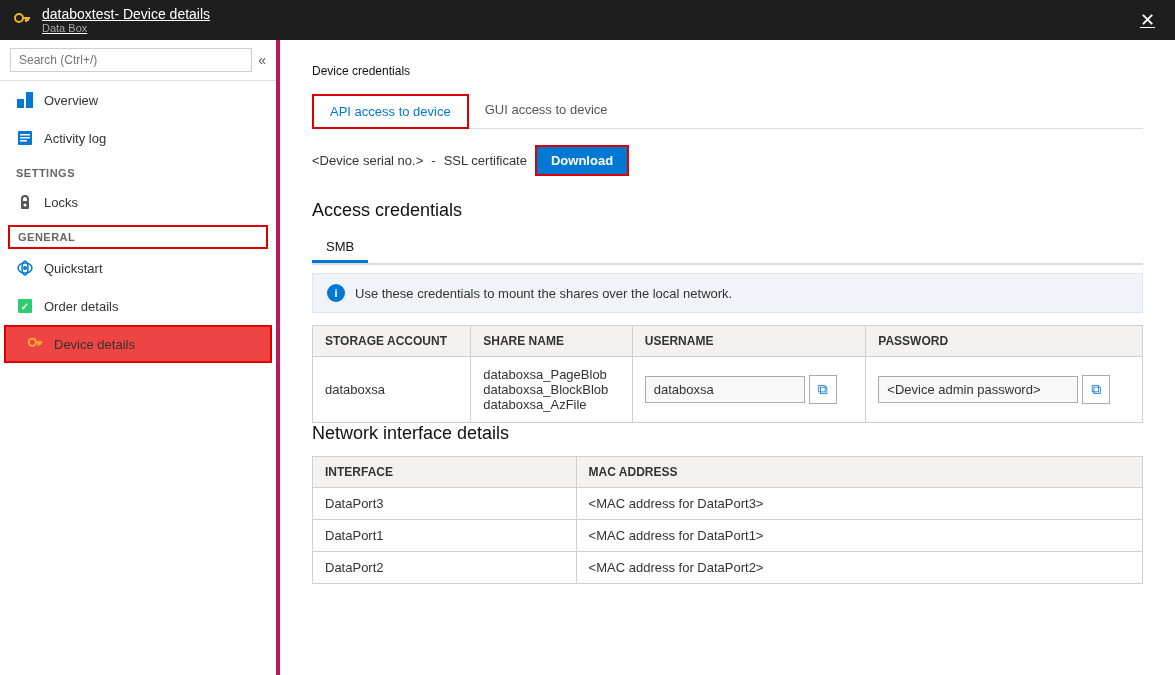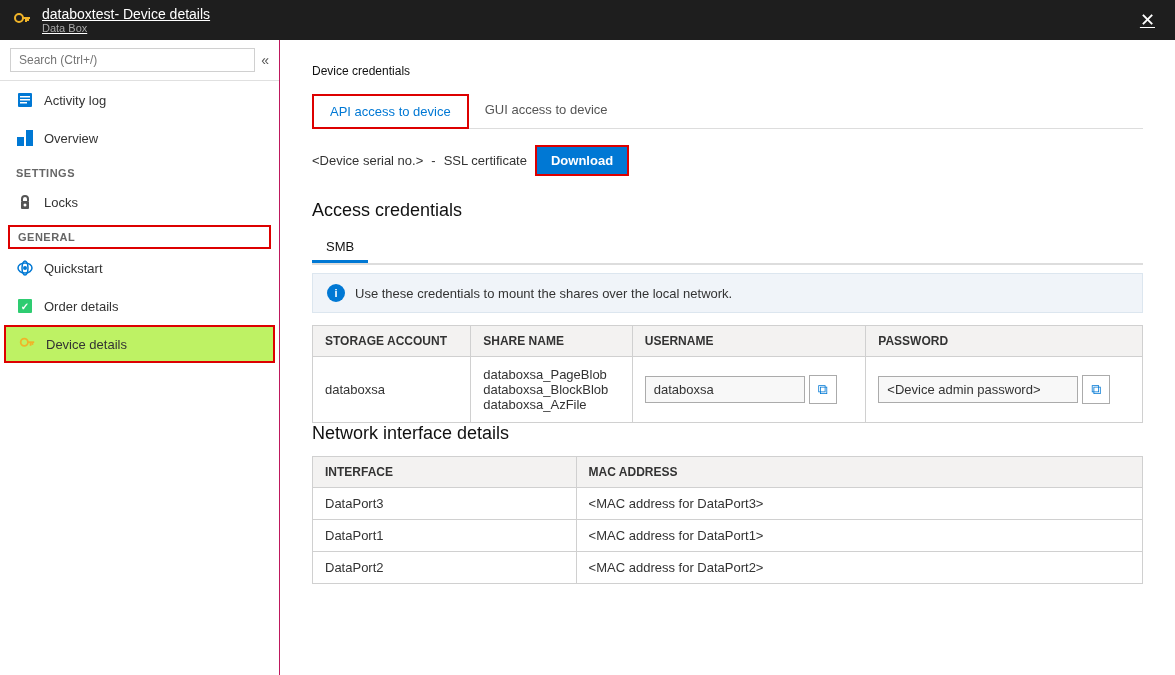--- a/index.html
+++ b/index.html
@@ -20,21 +20,21 @@
     .title-bar-left { display: flex; align-items: center; gap: 10px; }
     .close-btn { color: #fff; font-size: 18px; cursor: pointer; background: none; border: none; padding: 4px 8px; }
 
     
     .app-body { display: flex; flex: 1; overflow: hidden; }
 
     
     .sidebar {
       width: 280px;
       background: #fff;
-      border-right: 1px solid #be185d;
+      border-right: 4px solid #be185d;
       display: flex;
       flex-direction: column;
       flex-shrink: 0;
       overflow-y: auto;
     }
 
     .search-bar {
       display: flex;
       align-items: center;
       padding: 8px 10px;
@@ -68,24 +68,24 @@
       text-transform: uppercase;
       letter-spacing: 0.5px;
     }
     .section-label.highlighted {
       border: 2px solid #d00;
       margin: 4px 8px 0;
       padding: 4px 8px;
     }
 
     .nav-item.selected-active {
-      background: #bef264;
+      background: #ef4444;
       border: 2px solid #d00;
       margin: 0 4px;
-      padding: 8px 12px;
+      padding: 8px 20px;
     }
 
     
     .main-content {
       flex: 1;
       background: #fff;
       overflow-y: auto;
       padding: 24px 32px;
     }
 
@@ -285,34 +285,34 @@
 
   <div class="sidebar">
 
     <div class="search-bar">
       <input type="text" style="flex: 1 1 0%;" placeholder="Search (Ctrl+/)">
       <button class="collapse-btn">«</button>
     </div>
 
     <div class="nav-item">
       <svg width="18" height="18" viewBox="0 0 18 18">
+        <rect x="1" y="8" width="7" height="9" fill="#0078d4"></rect>
+        <rect x="10" y="1" width="7" height="16" fill="#0078d4"></rect>
+      </svg>
+      <span>Overview</span>
+    </div>
+
+    <div class="nav-item">
+      <svg width="18" height="18" viewBox="0 0 18 18">
         <rect x="2" y="2" width="14" height="14" rx="1" fill="#0078d4"></rect>
         <rect x="4" y="5" width="10" height="1.5" fill="#fff"></rect>
         <rect x="4" y="8" width="10" height="1.5" fill="#fff"></rect>
         <rect x="4" y="11" width="7" height="1.5" fill="#fff"></rect>
       </svg>
       <span>Activity log</span>
-    </div>
-
-    <div class="nav-item">
-      <svg width="18" height="18" viewBox="0 0 18 18">
-        <rect x="1" y="8" width="7" height="9" fill="#0078d4"></rect>
-        <rect x="10" y="1" width="7" height="16" fill="#0078d4"></rect>
-      </svg>
-      <span>Overview</span>
     </div>
 
     <div class="section-label">SETTINGS</div>
 
     <div class="nav-item">
       <svg width="18" height="18" viewBox="0 0 18 18">
         <rect x="5" y="8" width="8" height="8" rx="1" fill="#555"></rect>
         <path d="M6 8V6a3 3 0 016 0v2" fill="none" stroke="#555" stroke-width="2"></path>
         <circle cx="9" cy="12" r="1.5" fill="#fff"></circle>
       </svg>

